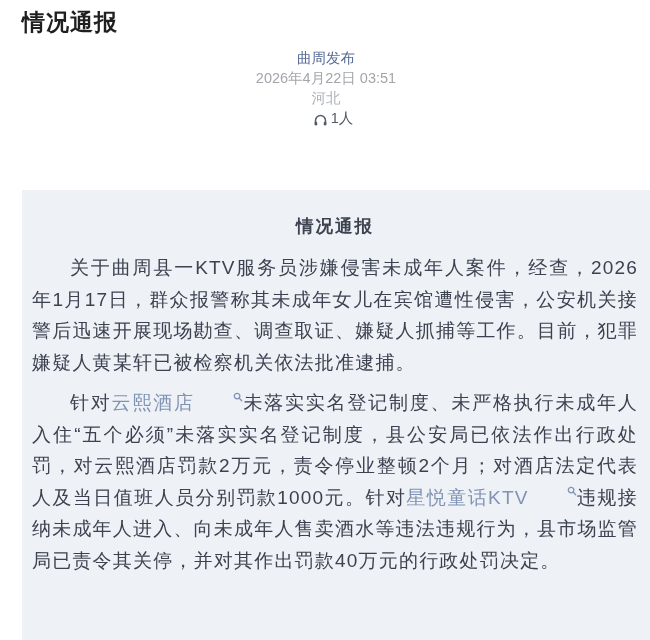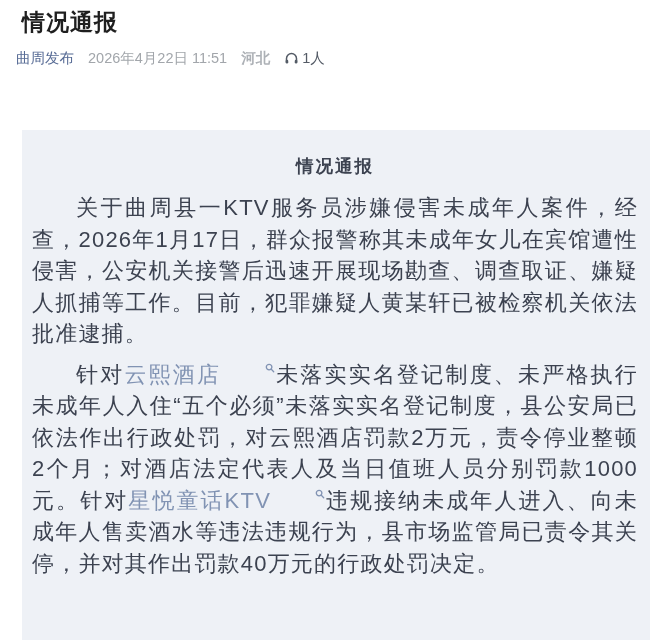--- a/index.html
+++ b/index.html
@@ -22,33 +22,34 @@
     color: #1f1f1f;
     letter-spacing: 1px;
   }
   .meta-row {
     margin: 12px 0 0 16px;
     font-size: 14.5px;
     line-height: 20px;
     display: flex;
     align-items: center;
     white-space: nowrap;
+    flex-direction: column;
   }
   .account-link {
     color: #576b95;
     text-decoration: none;
     margin-right: 14px;
     cursor: pointer;
   }
   .pub-time { color: #a2a6ab; margin-right: 14px; }
-  .pub-location { color: #adb1b6; margin-right: 14px; font-weight: bold; }
+  .pub-location { color: #adb1b6; margin-right: 14px; }
   .listen-wrap {
     color: #545b66;
     display: inline-flex;
-    align-items: center;
+    align-items: flex-end;
     gap: 3px;
     cursor: pointer;
   }
   .listen-wrap svg { display: block; }
 
   
   .notice-card {
     margin: 62px 0 0 22px;
     width: 628px;
     min-height: 512px;
@@ -59,21 +60,21 @@
   .notice-card-title {
     text-align: center;
     font-size: 17.5px;
     font-weight: 700;
     color: #3c4250;
     letter-spacing: 2px;
     margin: 8px 0 14px 0;
   }
   .notice-card p {
     margin: 0 0 9px 0;
-    font-size: 22px;
+    font-size: 19px;
     line-height: 31.5px;
     letter-spacing: 1.2px;
     color: #3c4250;
     text-indent: 2em;
     text-align: justify;
   }
   .entity-link {
     color: #8193b3;
     text-decoration: none;
     cursor: pointer;
@@ -88,21 +89,21 @@
 </style>
 </head>
 <body>
 
 <div class="page">
 
   <h1 class="article-title">情况通报</h1>
 
   <div class="meta-row">
     <a class="account-link">曲周发布</a>
-    <span class="pub-time">2026年4月22日 11:51</span>
+    <span class="pub-time">2026年4月22日 03:51</span>
     <span class="pub-location">河北</span>
     <span class="listen-wrap">
       <span>
         <svg width="15" height="15" viewBox="0 0 24 24" fill="none" stroke="#545b66" stroke-width="2.4" stroke-linecap="round">
           <path d="M4 17 v-5 a8 8 0 0 1 16 0 v5"></path>
           <rect x="2.6" y="14" width="4.2" height="6" rx="2" fill="#545b66" stroke="none"></rect>
           <rect x="17.2" y="14" width="4.2" height="6" rx="2" fill="#545b66" stroke="none"></rect>
         </svg>
       </span>
       <span>1人</span>

